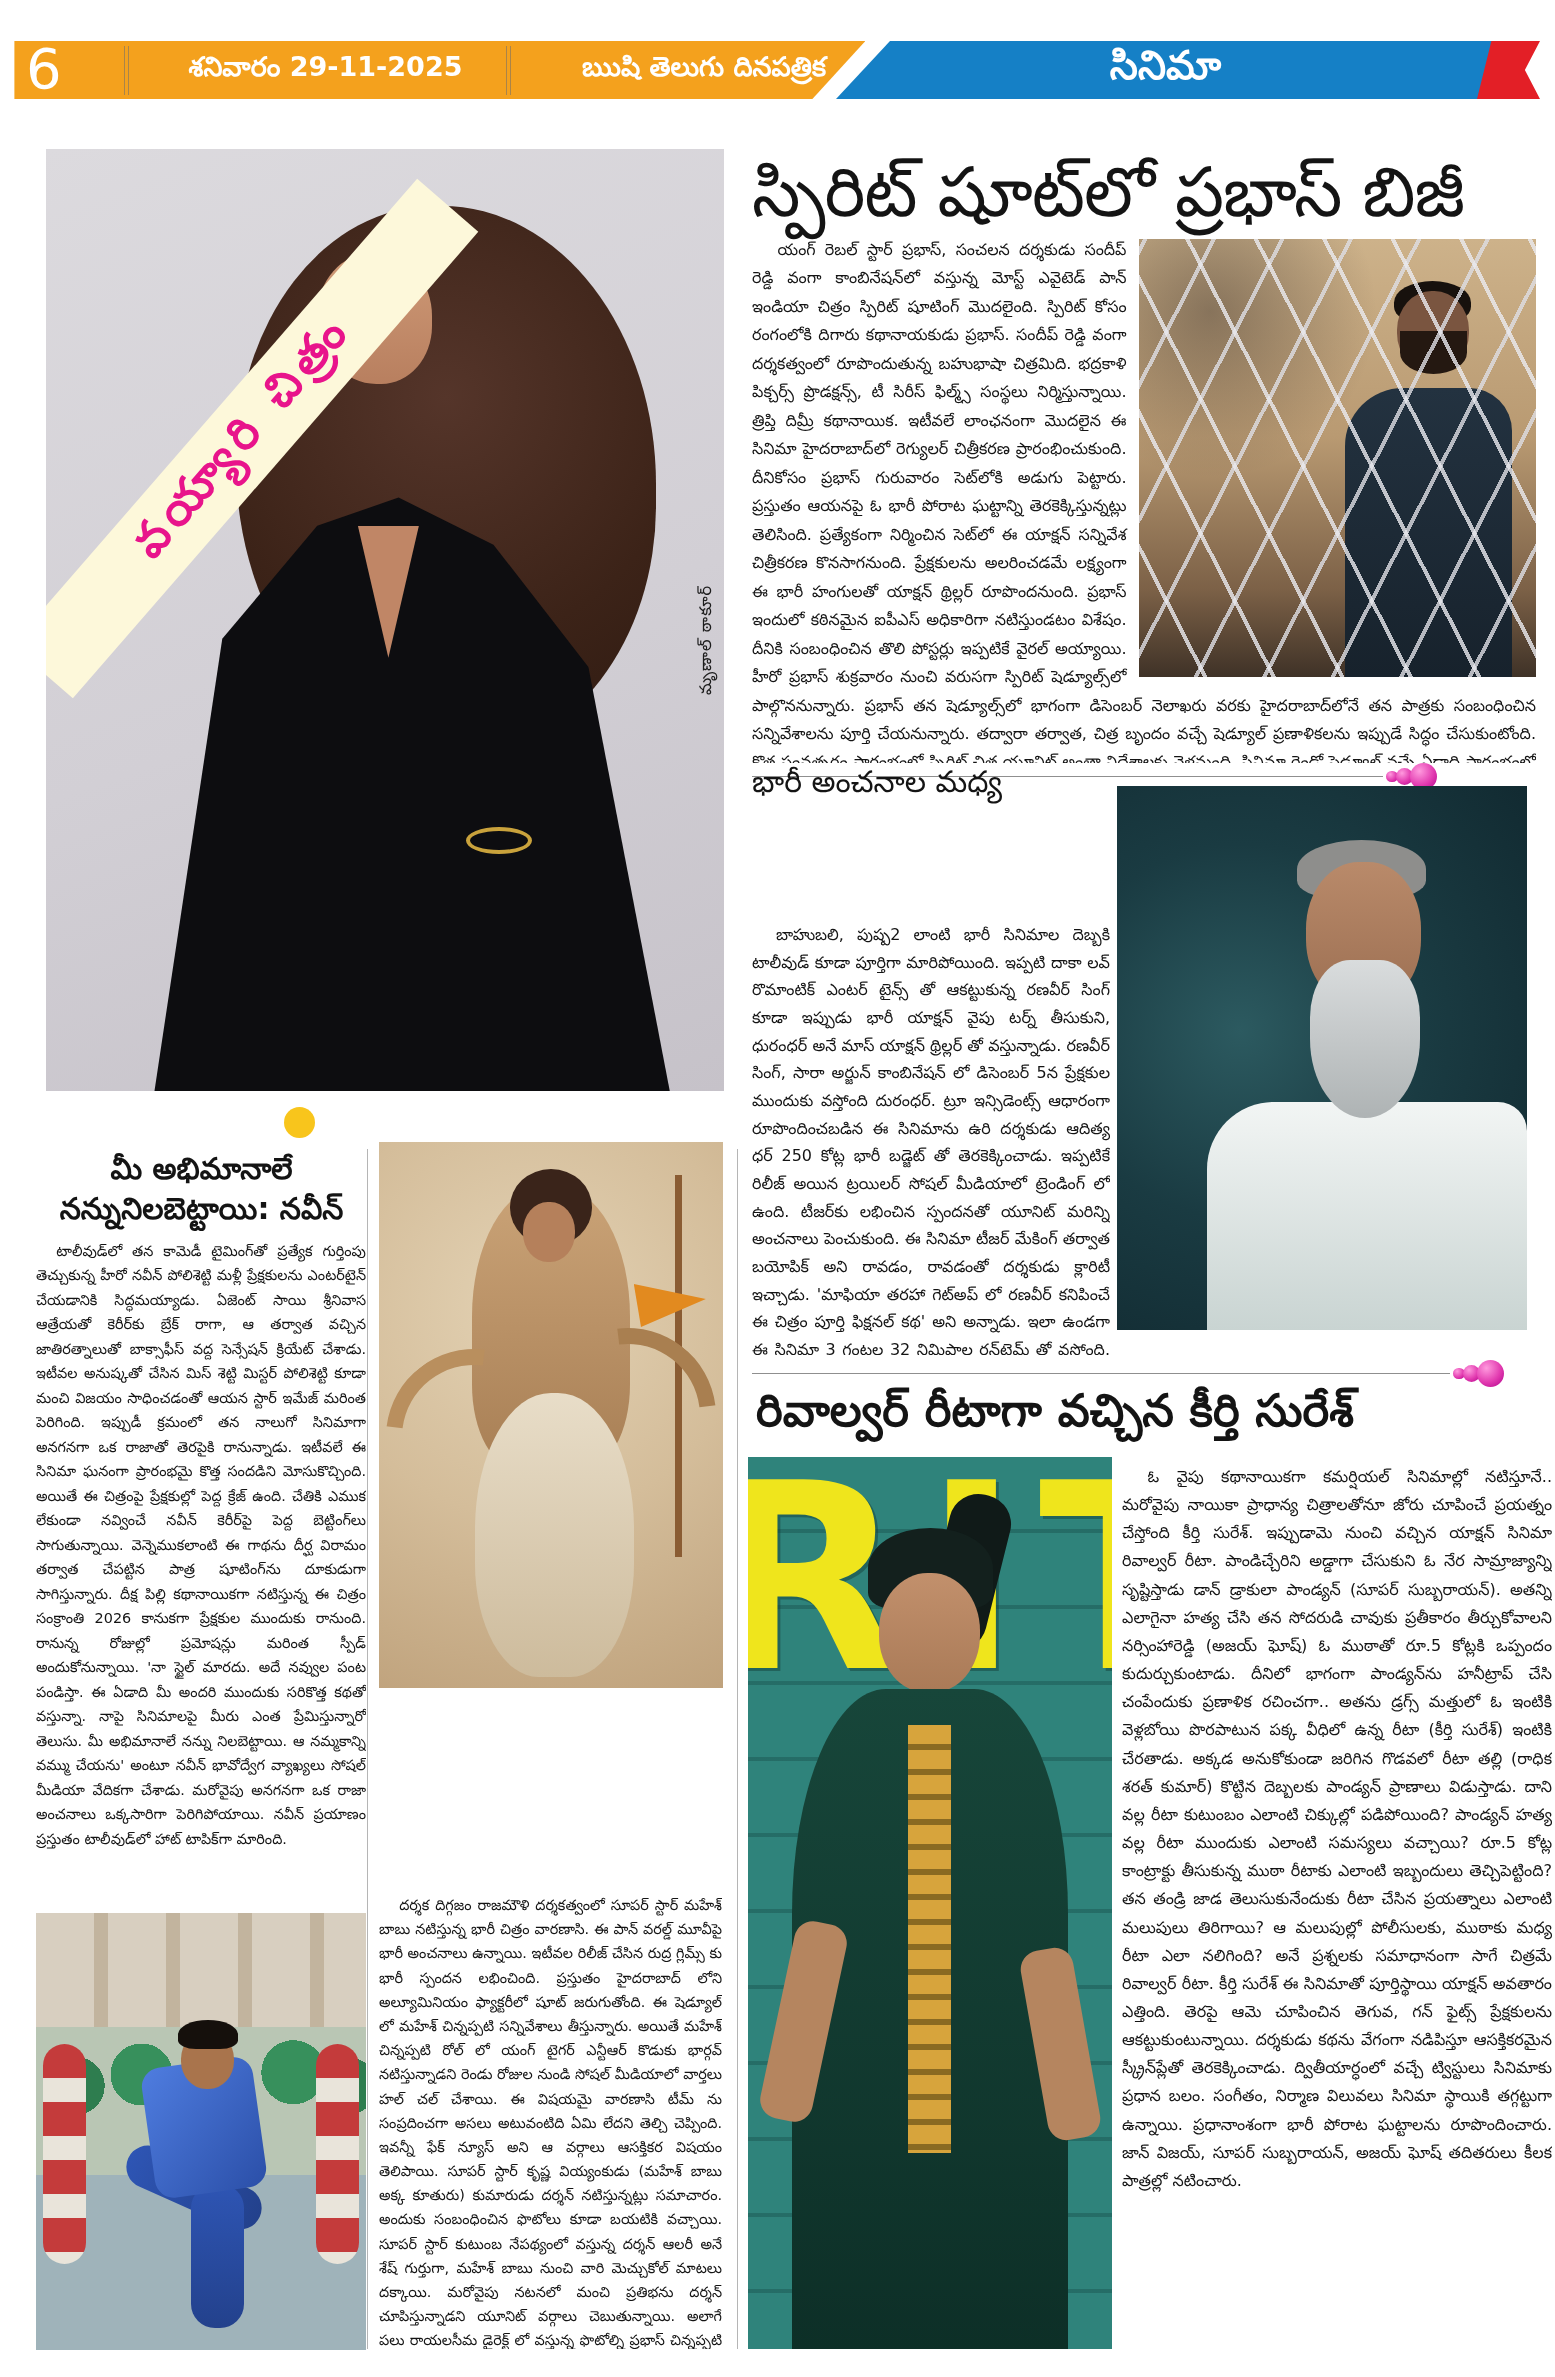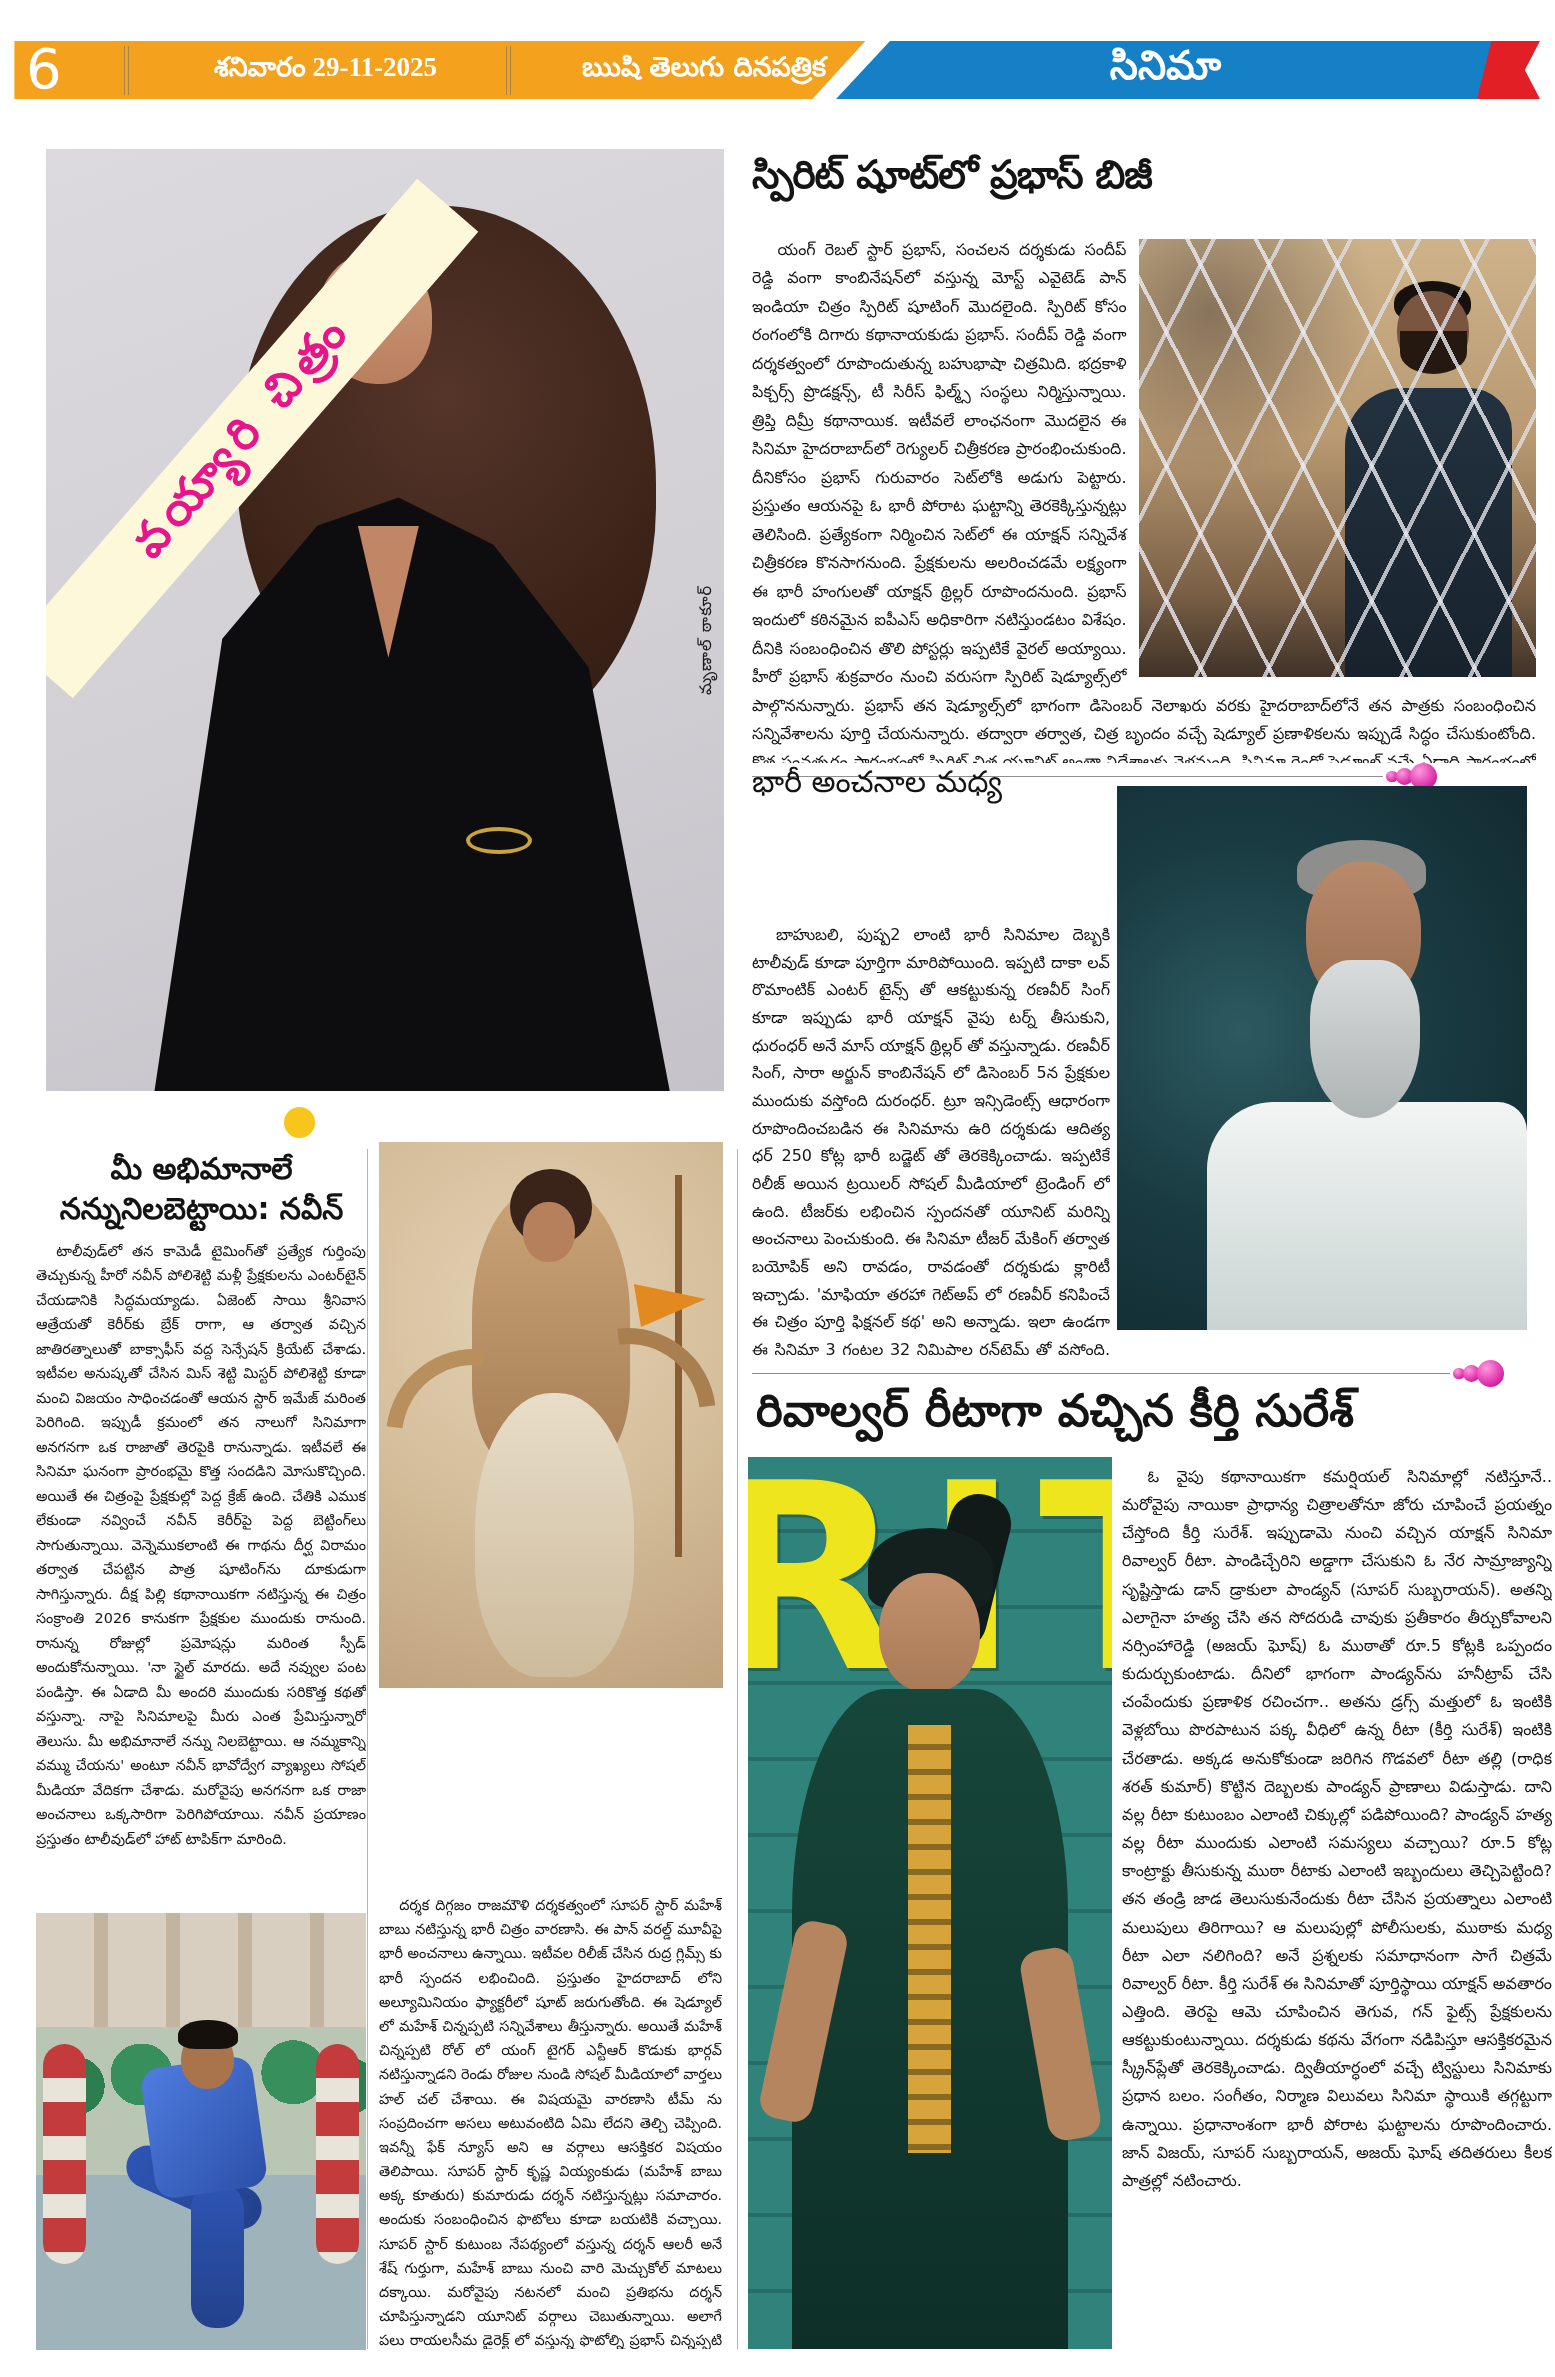--- a/index.html
+++ b/index.html
@@ -88,21 +88,21 @@
                radial-gradient(circle at 78% 48%,#37905c 0 32px,transparent 32px),
                radial-gradient(circle at 95% 60%,#2e7d4f 0 28px,transparent 28px);}
   .da-garland{width:43px;height:220px;background:repeating-linear-gradient(180deg,#c43b3b 0 34px,#e9e4da 34px 58px);border-radius:21.6px;}
   .da-hero-body{left:34%;top:34%;width:34%;height:30%;background:linear-gradient(135deg,#4f7de0,#2b4fa8);border-radius:19px;transform:rotate(-8deg);}
   .da-hero-head{left:44%;top:27%;width:53px;height:58px;background:#a9744c;border-radius:48%;}
   .da-hero-hair{left:43%;top:24.5%;width:60px;height:29px;background:#15100c;border-radius:50% 50% 30% 30%;}
   .da-hero-leg{left:26%;top:58%;width:144px;height:43px;background:linear-gradient(90deg,#2e55b4,#23418c);border-radius:24px;transform:rotate(24deg);}
   .da-hero-leg2{left:47%;top:62%;width:53px;height:144px;background:linear-gradient(#2e55b4,#23418c);border-radius:24px;}
 
   
-  .h-spirit{left:752px;top:152px;width:791px;font-size:39px;font-weight:bold;white-space:nowrap;letter-spacing:-1px;}
+  .h-spirit{left:752px;top:152px;width:791px;font-size:69px;font-weight:normal;white-space:nowrap;letter-spacing:-1px;}
   .a1-body{left:752px;top:236px;width:784px;height:527px;overflow:hidden;
            font-size:16px;line-height:1.78;text-align:justify;text-indent:1.6em;}
   .a1-photo-float{float:right;width:397px;height:438px;margin:2.9px 0 6.7px 12.5px;position:relative;overflow:hidden;
                   background:linear-gradient(180deg,#cdb28a 0%,#b99a72 45%,#7c6147 80%,#3f3227 100%);}
 
   .sep{display:flex;align-items:center;}
   .sep .line{flex:1;height:1.9px;background:#8f8f8f;}
   .bub{border-radius:50%;background:radial-gradient(circle at 35% 30%,#ff9ade,#e23bb0 55%,#b0008a);}
   .bub.s{width:11.5px;height:11.5px;margin-left:2.9px;}
   .bub.m{width:17px;height:17px;margin-left:-1.9px;}
@@ -130,21 +130,21 @@
   .dot-yellow{left:284px;top:1107px;width:31px;height:31px;border-radius:50%;background:#f8c51c;}
 </style>
 </head>
 <body>
 
 <div class="page">
 
   <div class="abs hdr-orange"></div>
   <div class="abs pagenum">6</div>
   <div class="abs hdr-rule" style="left:124px;"></div>
-  <div class="abs hdr-txt" style="left:153px;width:345px;font-family:Liberation Serif, serif;">శనివారం 29-11-2025</div>
+  <div class="abs hdr-txt" style="left:153px;width:345px;">శనివారం 29-11-2025</div>
   <div class="abs hdr-rule" style="left:506px;"></div>
   <div class="abs hdr-txt" style="left:548px;width:312px;">ఋషి తెలుగు దినపత్రిక</div>
   <div class="abs hdr-blue">
     <span class="section-txt">సినిమా</span>
   </div>
   <div class="abs hdr-red"></div>
 
   <div class="abs photo ph-mrunal">
     <div class="abs mr-hair"></div>
     <div class="abs mr-face"></div>

